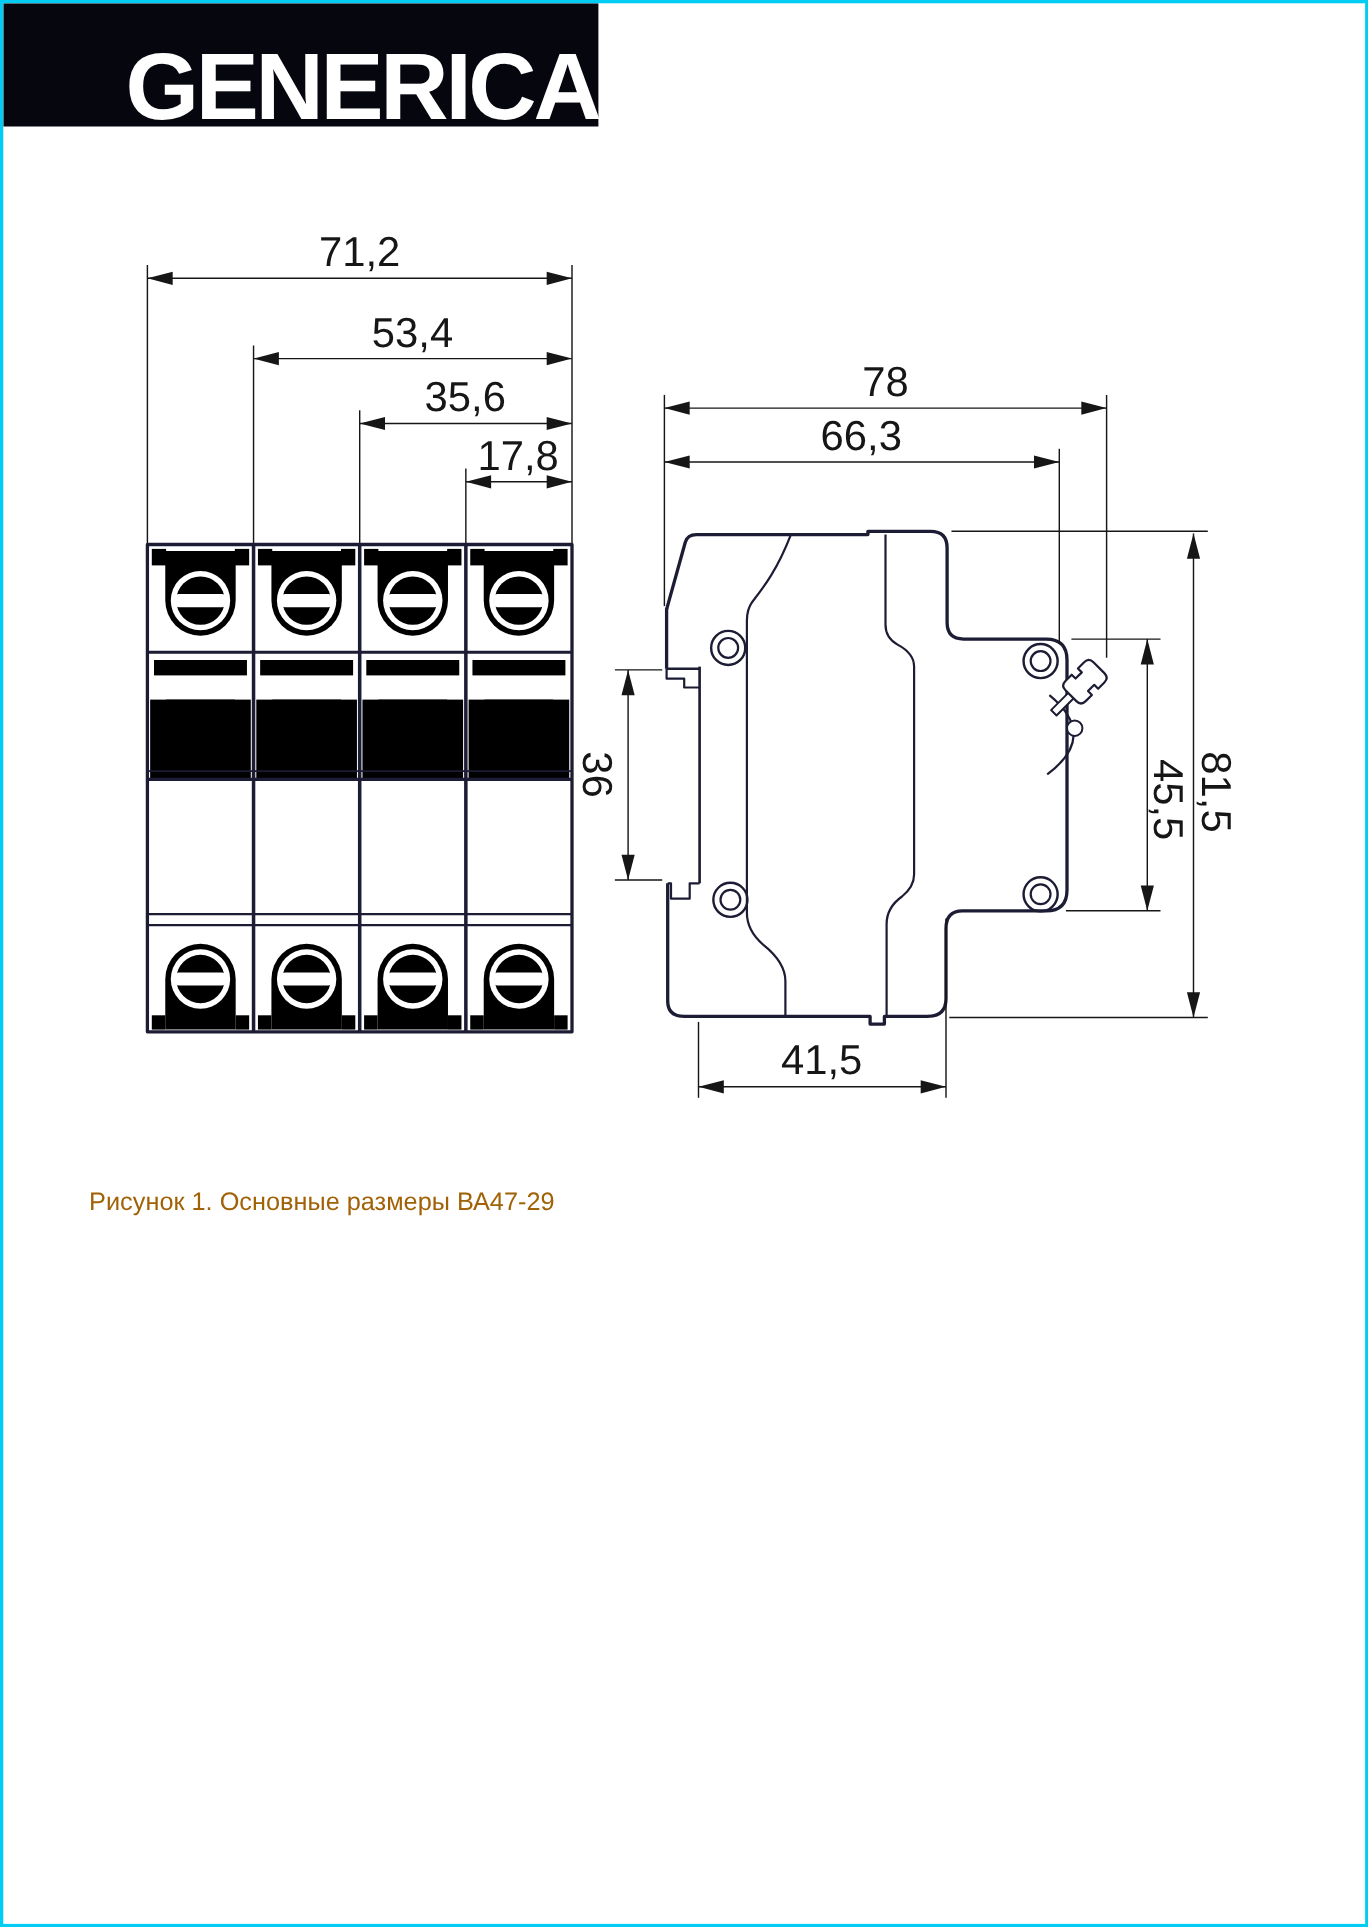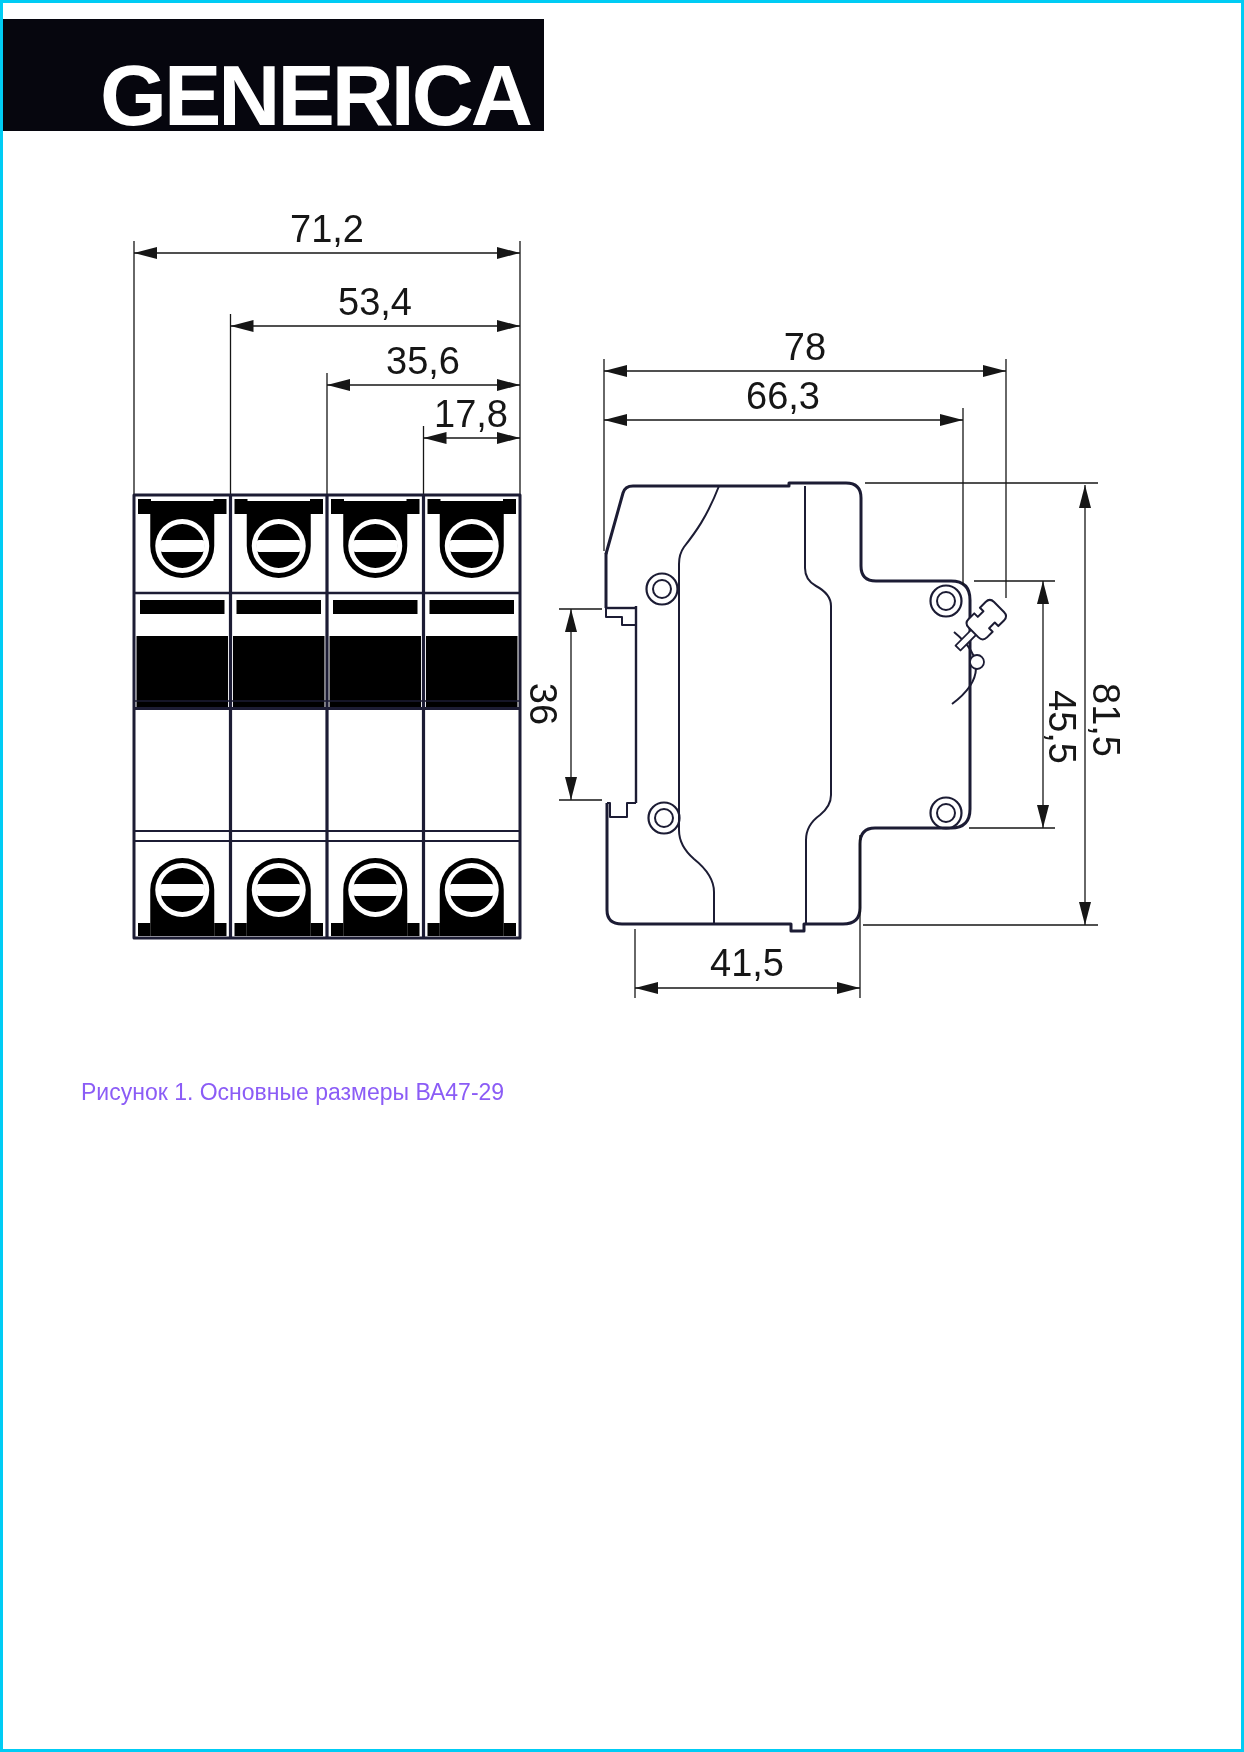--- a/index.html
+++ b/index.html
@@ -9,21 +9,21 @@
     background:#ffffff;
     box-sizing:border-box;
     border:3px solid #00ccf4;
     overflow:hidden;
     font-family:"Liberation Sans", sans-serif;
   }
   .logo-bar{
     position:absolute;left:0px;top:0px;
     width:541px;height:112px;
     background:#06060e;
-    display:flex;align-items:flex-end;justify-content:center;margin-top:16px;
+    display:flex;align-items:flex-end;justify-content:flex-end;
   }
   .logo-text{
     color:#ffffff;
     font-family:"Liberation Sans", sans-serif;
     font-weight:700;
     font-size:86px;
     line-height:0.82;
     letter-spacing:-3px;
     padding-left:83px;
     white-space:nowrap;
@@ -34,21 +34,21 @@
     stroke:#1c1c34;fill:none;stroke-linejoin:round;
   }
   .dimline line{stroke:#161616;stroke-width:1.3px;}
   .dimline use{fill:#161616;stroke:none;}
   .dimtext{
     font-family:"Liberation Sans", sans-serif;
     font-size:38px;fill:#161616;stroke:none;
   }
   .caption{
     position:absolute;left:78px;top:1076px;
-    font-size:23px;color:#8b5cf6;
+    font-size:23px;color:#a16207;
     font-family:"Liberation Sans", sans-serif;
   }
 </style>
 </head>
 <body>
 
 <div class="page">
 
   <div class="logo-bar">
     <div class="logo-text">GENERICA</div>

